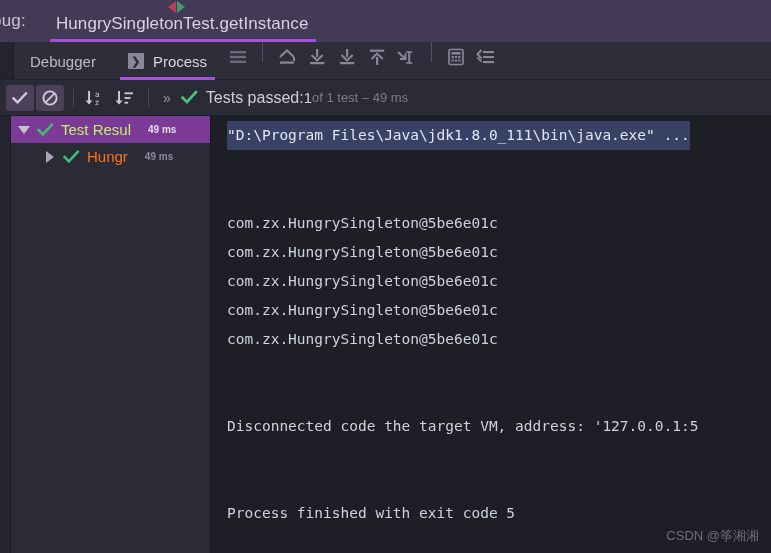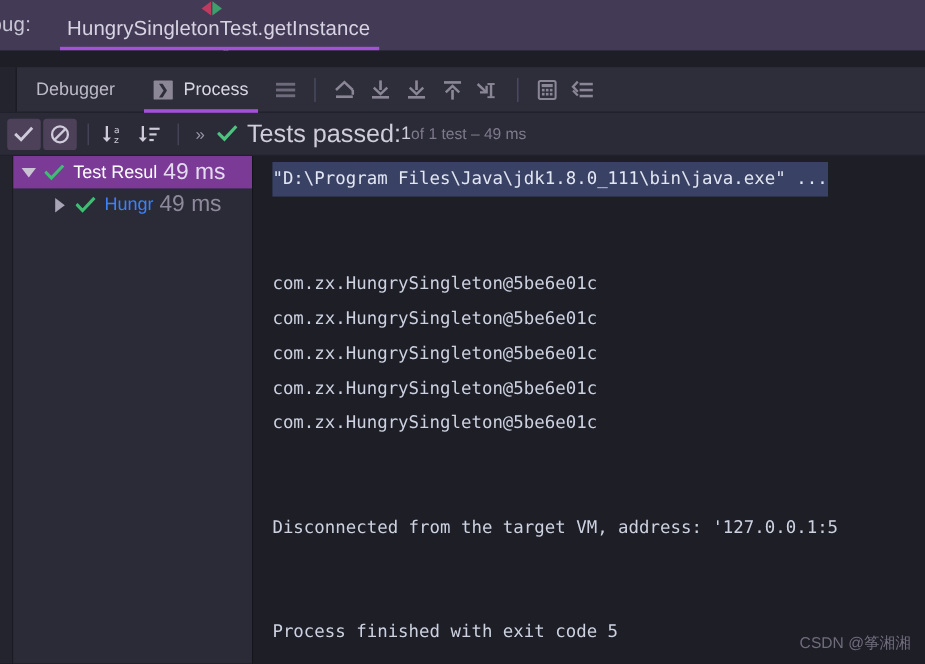--- a/index.html
+++ b/index.html
@@ -75,23 +75,22 @@
     line-height: 1;
     font-weight: 300;
     cursor: pointer;
   }
 
   
   .subbar {
     position: relative;
     height: 38px; min-height: 38px;
     background: #2e2e3b;
-    display: flex; align-items: center;
+    display: flex; 
     border-bottom: 1px solid #20202a;
-    margin-top: 14px;
   }
   .subbar .leftedge {
     width: 14px; height: 100%;
     background: #24242e;
     border-right: 1px solid #1b1b24;
   }
   .subtab {
     position: relative;
     height: 38px;
     display: flex; align-items: center;
@@ -151,21 +150,21 @@
   }
   .rb-more {
     color: #9a96a8; font-size: 14px; padding: 0 7px;
     cursor: pointer; flex: 0 0 auto; letter-spacing: -1px;
   }
   .status {
     display: flex; align-items: center;
     margin-left: 4px; white-space: nowrap;
   }
   .status .tick { margin-right: 8px; display: flex; }
-  .st-txt { color: #d0cddb; font-size: 21px; }
+  .st-txt { color: #d0cddb; font-size: 16px; }
   .st-num { color: #d0cddb; font-size: 15px; }
   .st-dim { color: #7d7a8c; font-size: 13px; }
 
   
   .body { flex: 1; display: flex; min-height: 0; position: relative; }
 
   .gutter {
     width: 11px; background: #24242e;
     border-right: 1px solid #1b1b24;
     flex: 0 0 auto;
@@ -196,25 +195,25 @@
     border-top: 8px solid #c9c3d4;
   }
   .tri-right {
     width: 0; height: 0;
     border-top: 6px solid transparent;
     border-bottom: 6px solid transparent;
     border-left: 8px solid #a9a4b6;
   }
   .tcheck { margin-right: 7px; display: flex; flex: 0 0 auto; }
   .tlabel {
-    font-size: 15px; color: #3b82f6;
+    font-size: 15px; color: #f97316;
     overflow: hidden; text-overflow: clip;
   }
-  .trow.sel .tlabel { color: #ffffff; }
-  .ttime { font-size: 19px; color: #8e8a9c; margin-left: 5px; }
+  .trow.sel .tlabel { color: #bef264; }
+  .ttime { font-size: 10px; color: #8e8a9c; margin-left: 17px; font-weight: bold; }
   .trow.sel .ttime { color: #e3dcee; }
 
   .splitter {
     width: 1px; background: #14141b; flex: 0 0 auto;
   }
 
   
   .console {
     flex: 1; min-width: 0;
     background: #1e1e27;
@@ -446,21 +445,21 @@
       <div class="cline"><span class="seltext">"D:\Program Files\Java\jdk1.8.0_111\bin\java.exe" ...</span></div>
       <div class="cline blank"><span></span></div>
       <div class="cline blank"><span></span></div>
       <div class="cline"><span>com.zx.HungrySingleton@5be6e01c</span></div>
       <div class="cline"><span>com.zx.HungrySingleton@5be6e01c</span></div>
       <div class="cline"><span>com.zx.HungrySingleton@5be6e01c</span></div>
       <div class="cline"><span>com.zx.HungrySingleton@5be6e01c</span></div>
       <div class="cline"><span>com.zx.HungrySingleton@5be6e01c</span></div>
       <div class="cline blank"><span></span></div>
       <div class="cline blank"><span></span></div>
-      <div class="cline"><span>Disconnected from the target VM, address: '127.0.0.1:5</span></div>
+      <div class="cline"><span>Disconnected code the target VM, address: '127.0.0.1:5</span></div>
       <div class="cline blank"><span></span></div>
       <div class="cline blank"><span></span></div>
       <div class="cline"><span>Process finished with exit code 5</span></div>
 
       <div class="watermark">CSDN @筝湘湘</div>
     </div>
 
   </div>
 </div>
 

